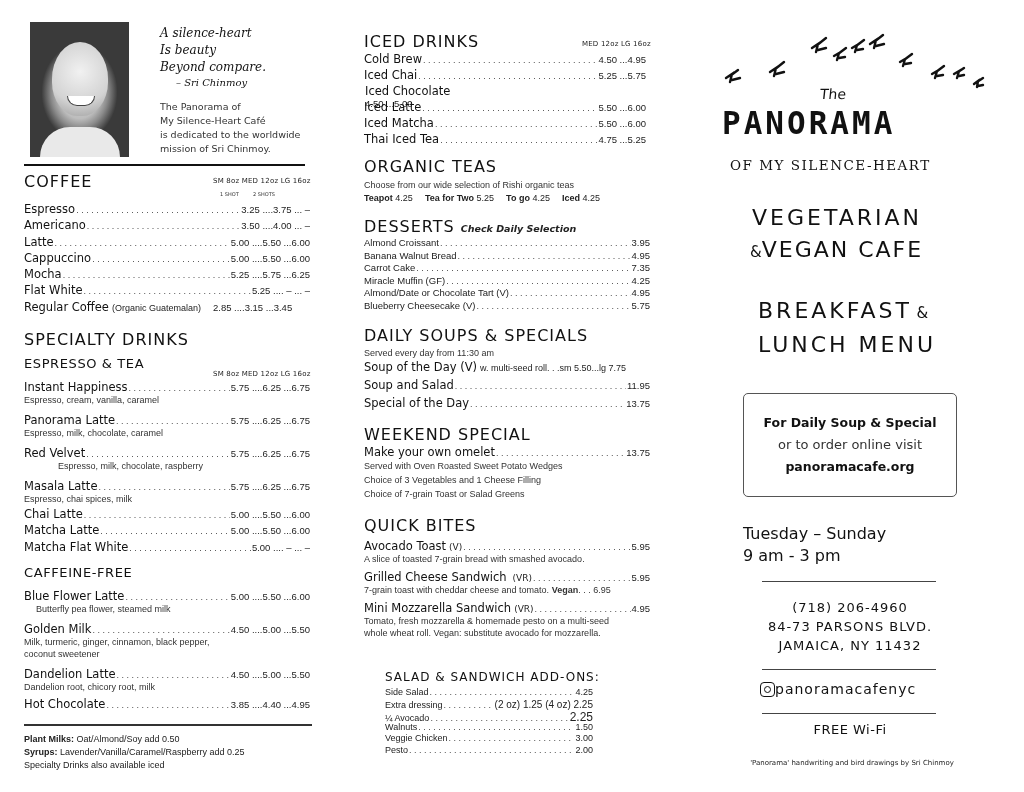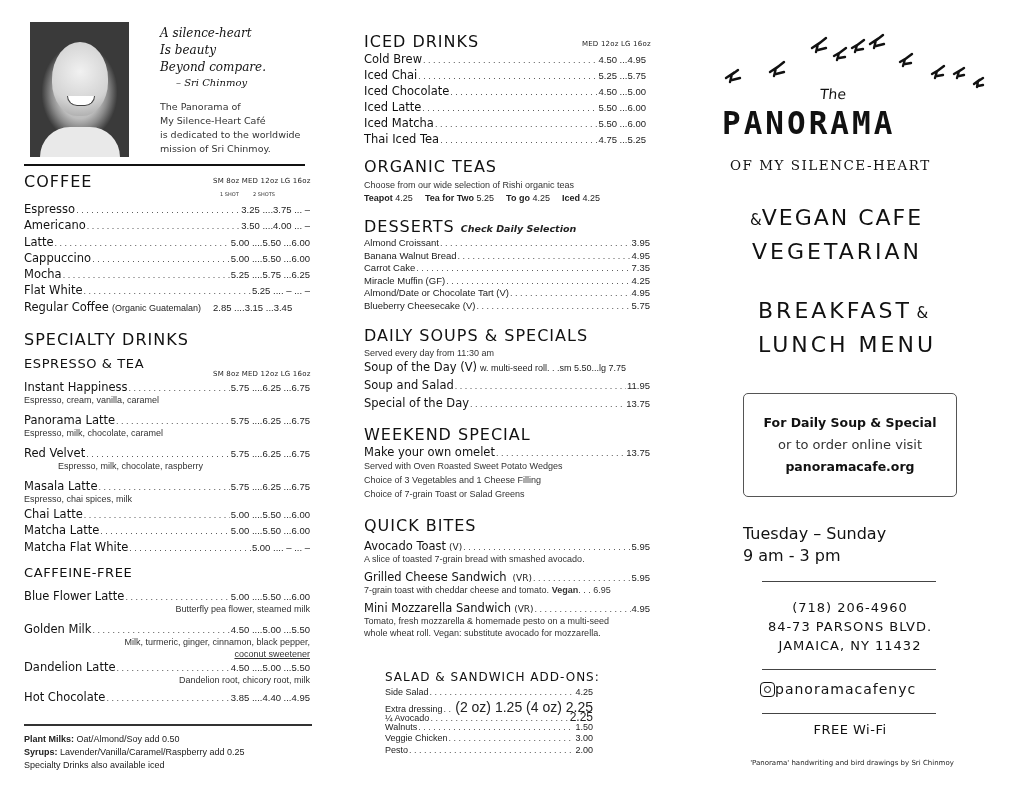--- a/index.html
+++ b/index.html
@@ -170,34 +170,34 @@
     </div>
   <div class="row" style="height:16.3px;">
       <span class="name">Matcha Flat White</span>
       <span class="dots"></span>
       <span class="price">5.00 ....  –   ...   –</span>
     </div>
 </div>
 
 <div class="abs sub-title" style="left:24px; top:565px;">CAFFEINE-FREE</div>
 
-<div class="abs" style="left:24px; top:589px; width:286px;text-align:right;">
+<div class="abs" style="left:24px; top:589px; width:286px;">
   <div class="row">
       <span class="name">Blue Flower Latte</span>
       <span class="dots"></span>
       <span class="price">5.00 ....5.50 ...6.00</span>
     </div>
   <div class="desc" style="margin-bottom:7px;padding-left:12px;">Butterfly pea flower, steamed milk</div>
   <div class="row">
       <span class="name">Golden Milk</span>
       <span class="dots"></span>
       <span class="price">4.50 ....5.00 ...5.50</span>
     </div>
   <div class="desc">Milk, turmeric, ginger, cinnamon, black pepper,</div>
-  <div class="desc" style="text-decoration:underline;">coconut sweetener</div>
+  <div class="desc" style="margin-bottom:7px;">coconut sweetener</div>
   <div class="row">
       <span class="name">Dandelion Latte</span>
       <span class="dots"></span>
       <span class="price">4.50 ....5.00 ...5.50</span>
     </div>
   <div class="desc" style="margin-bottom:4px;">Dandelion root, chicory root, milk</div>
   <div class="row">
       <span class="name">Hot Chocolate</span>
       <span class="dots"></span>
       <span class="price">3.85 ....4.40 ...4.95</span>
@@ -217,21 +217,21 @@
   <div class="row" style="height:16px;">
       <span class="name">Cold Brew</span>
       <span class="dots"></span>
       <span class="price">4.50 ...4.95</span>
     </div>
   <div class="row" style="height:16px;">
       <span class="name">Iced Chai</span>
       <span class="dots"></span>
       <span class="price">5.25 ...5.75</span>
     </div>
-  <div class="row" style="height:16px;">
+  <div class="row" style="height:16px;flex-direction:column;">
       <span class="name">Iced Chocolate</span>
       <span class="dots"></span>
       <span class="price">4.50 ...5.00</span>
     </div>
   <div class="row" style="height:16px;">
       <span class="name">Iced Latte</span>
       <span class="dots"></span>
       <span class="price">5.50 ...6.00</span>
     </div>
   <div class="row" style="height:16px;">
@@ -352,21 +352,21 @@
 <div class="abs" style="left:385px; top:670px; font-size:12px; letter-spacing:1px; color:#111;">SALAD &amp; SANDWICH ADD-ONS:</div>
 <div class="abs" style="left:385px; top:687px; width:208px;">
   <div class="row sm-row" style="height:11.6px;">
       <span class="name" style="font-size:9px;">Side Salad</span>
       <span class="dots"></span>
       <span class="price" style="font-size:9px;">4.25</span>
     </div>
   <div class="row sm-row" style="height:11.6px;">
       <span class="name" style="font-size:9px;">Extra dressing</span>
       <span class="dots"></span>
-      <span class="price" style="font-size:14px;">(2 oz) 1.25  (4 oz) 2.25</span>
+      <span class="price" style="font-size:10px;">(2 oz) 1.25  (4 oz) 2.25</span>
     </div>
   <div class="row sm-row" style="height:11.6px;">
       <span class="name" style="font-size:9px;">¼ Avocado</span>
       <span class="dots"></span>
       <span class="price" style="font-size:12px;">2.25</span>
     </div>
   <div class="row sm-row" style="height:11.6px;">
       <span class="name" style="font-size:9px;">Walnuts</span>
       <span class="dots"></span>
       <span class="price" style="font-size:9px;">1.50</span>
@@ -397,22 +397,22 @@
       <path d="M232 44 l5 -3 l-2 7 M236 42 l6 -4 M237 46 l5 -1"></path>
       <path d="M252 54 l4 -3 l-1 6 M255 52 l6 -4 M256 56 l5 -1"></path>
     </g>
   </svg>
   <div class="the">The</div>
   <div class="pano">PANORAMA</div>
   <div class="silence">OF MY SILENCE-HEART</div>
 </div>
 
 <div class="tagline" style="top:202px;">
+  <div>VEGETARIAN</div>
   <div style="margin-left:-2px;"><span class="amp">&amp;</span><span style="letter-spacing:2px;">VEGAN CAFE</span></div>
-  <div>VEGETARIAN</div>
 </div>
 <div class="tagline" style="top:295px; left:758px;">
   <div><span>BREAKFAST</span><span class="amp"> &amp;</span></div>
   <div>LUNCH MENU</div>
 </div>
 
 <div class="online-box">
   <div style="font-weight:bold; font-size:12.5px;">For Daily Soup &amp; Special</div>
   <div class="l2">or to order online visit</div>
   <div style="font-weight:bold; font-size:12.5px;">panoramacafe.org</div>

